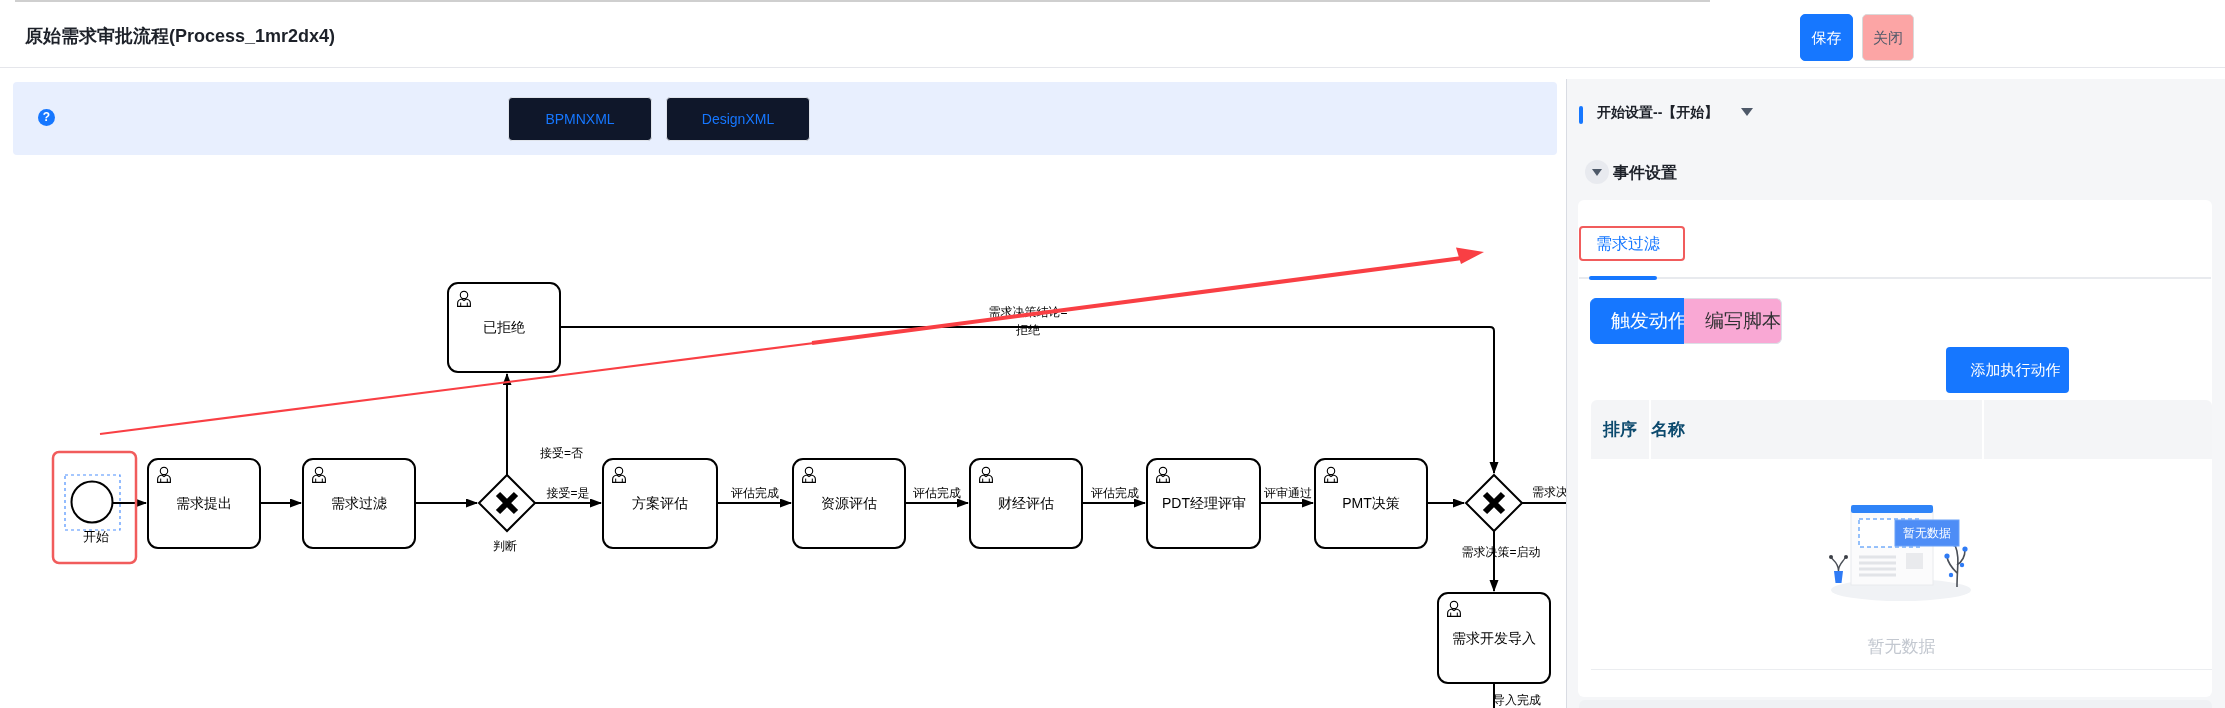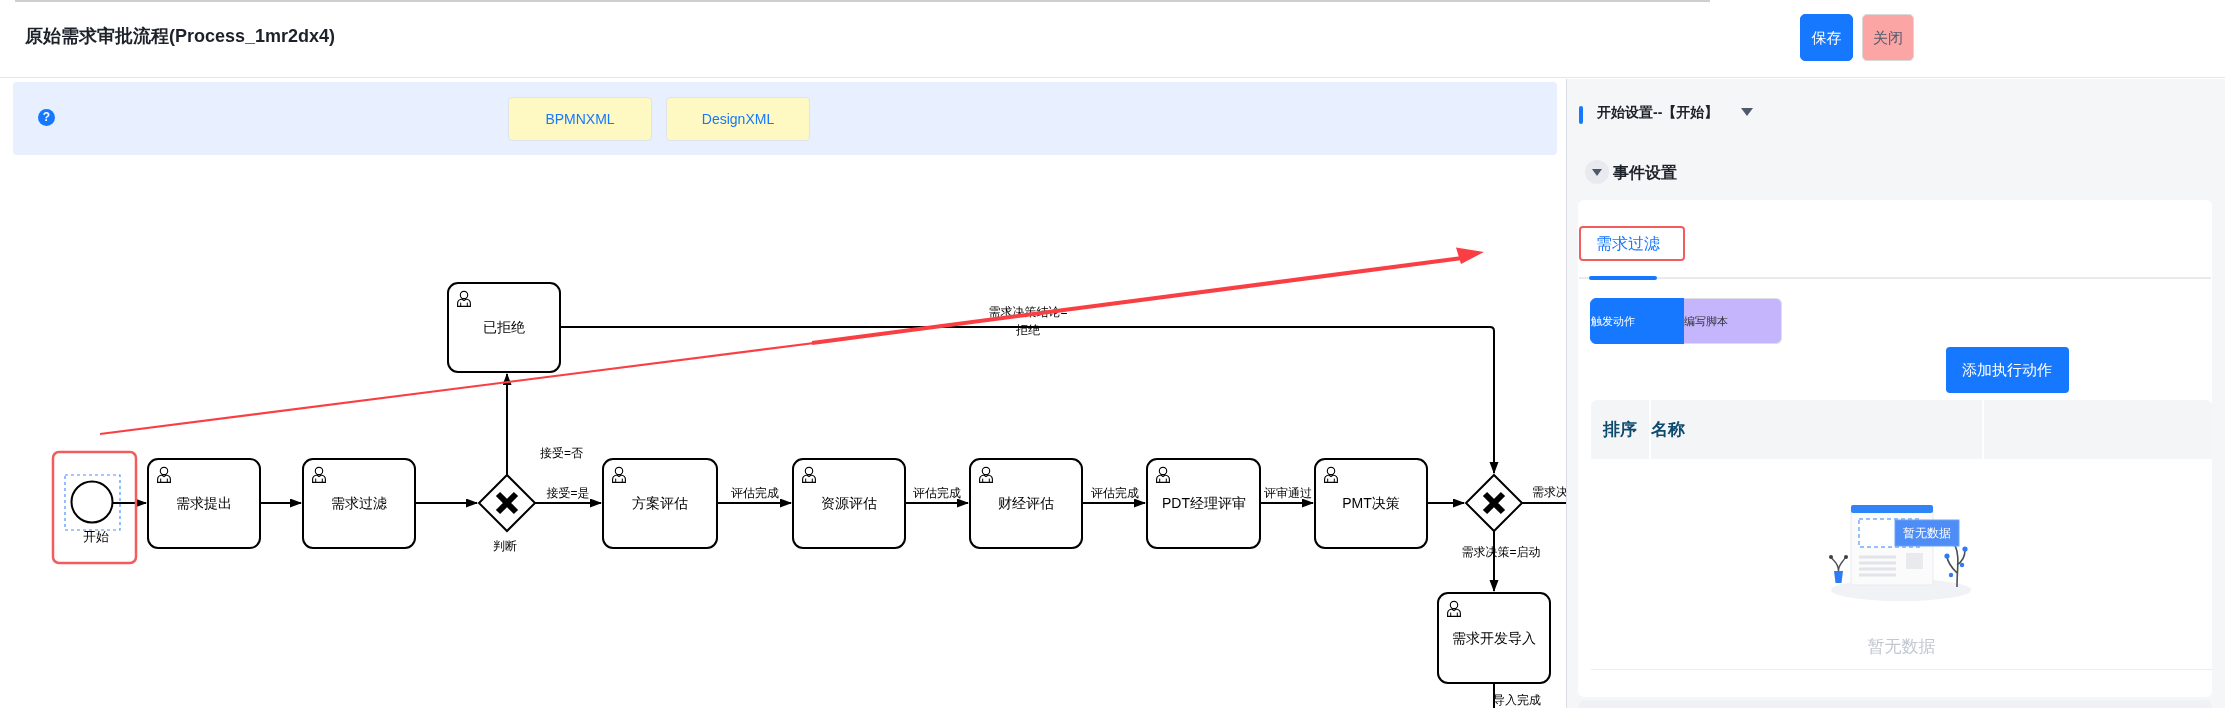--- a/index.html
+++ b/index.html
@@ -1,56 +1,56 @@
 <!DOCTYPE html>
 <html><head>
 <meta charset="utf-8">
 <style>
   * { margin:0; padding:0; box-sizing:border-box; }
   html,body { width:2225px; height:708px; overflow:hidden; background:#fff;
     font-family:"Liberation Sans","DejaVu Sans",sans-serif; }
   .abs { position:absolute; }
   
   #topline { left:15px; top:0; width:1695px; height:2px; background:#cfcfcf; }
-  #header { left:0; top:0; width:2225px; height:78px; background:#fff; border-bottom:1px solid #e5e6eb; }
+  #header { left:0; top:0; width:2225px; height:68px; background:#fff; border-bottom:1px solid #e5e6eb; }
   #page-title { left:25px; top:24px; font-size:18px; font-weight:bold; color:#1d2129; }
   .hbtn { top:14px; height:47px; border-radius:5px; font-size:15px; text-align:center; line-height:45px; cursor:pointer; }
   #save-btn { left:1800px; width:53px; background:#1677ff; color:#fff; border:1px solid #1677ff; }
   #close-btn { left:1862px; width:52px; background:#fca5a5; color:#4e5969; border:1px solid #d9d9d9; }
   
   #infobar { left:13px; top:82px; width:1544px; height:73px; background:#e8effe; border-radius:4px; }
   #info-icon { left:25px; top:27px; width:17px; height:17px; border-radius:50%; background:#1677ff; color:#fff;
     font-size:12px; text-align:center; line-height:17px; font-weight:bold; }
   #info-text { left:50px; top:26px; font-size:15px; color:#1677ff; }
-  .xmlbtn { top:15px; width:144px; height:44px; background:#fef9c3; border:1px solid #dfe3ea; border-radius:4px;
+  .xmlbtn { top:15px; width:144px; height:44px; background:#0f172a; border:1px solid #dfe3ea; border-radius:4px;
     color:#1677ff; font-size:14px; text-align:center; line-height:42px; cursor:pointer; }
   #bpmn-btn { left:495px; }
   #design-btn { left:653px; }
   
   #canvas { left:0; top:78px; width:1566px; height:630px; background:#fff; overflow:hidden; }
   #diagram { position:absolute; left:0; top:0; }
   
   #panel { left:1566px; top:79px; width:659px; height:629px; background:#f5f6f8; border-left:1px solid #d9dce3; }
   .pabs { position:absolute; }
   #panel-title-bar { left:12px; top:27px; width:4px; height:18px; background:#1677ff; border-radius:2px; }
   #panel-title { left:30px; top:25px; font-size:14px; font-weight:bold; color:#1d2129; }
   #panel-caret { left:174px; top:29px; width:0; height:0; border-left:6px solid transparent; border-right:6px solid transparent; border-top:8px solid #4e5969; }
   #sect-caret-circle { left:18px; top:81px; width:24px; height:24px; border-radius:50%; background:#e8eaef; }
   #sect-caret { left:7px; top:9px; width:0; height:0; border-left:5px solid transparent; border-right:5px solid transparent; border-top:7px solid #4e5969; }
   #sect-title { left:46px; top:84px; font-size:16px; font-weight:bold; color:#1d2129; }
   #card { left:11px; top:121px; width:634px; height:497px; background:#fff; border-radius:6px; }
   #start-event-box { left:1px; top:26px; width:106px; height:35px; border:2px solid #f15c5c; border-radius:4px; }
   #start-event-label { left:15px; top:6px; font-size:16px; color:#1677ff; }
   #tabs-track { left:1px; top:77px; width:632px; height:2px; background:#e8eaee; }
   #tabs-ink { left:11px; top:76px; width:68px; height:4px; background:#1677ff; border-radius:2px; }
-  .segbtn { top:98px; width:98px; height:46px; font-size:11px; text-align:left; line-height:44px; cursor:pointer; }
+  .segbtn { top:98px; width:98px; height:46px; font-size:19px; text-align:right; line-height:44px; cursor:pointer; }
   #seg-trigger { left:12px; background:#1677ff; color:#fff; border:1px solid #1677ff; border-radius:6px 0 0 6px; }
-  #seg-script { left:106px; background:#c4b5fd; color:#303133; border:1px solid #dcdfe6; border-left:none; border-radius:0 6px 6px 0; }
+  #seg-script { left:106px; background:#f9a8d4; color:#303133; border:1px solid #dcdfe6; border-left:none; border-radius:0 6px 6px 0; }
   #add-action-btn { left:368px; top:147px; width:123px; height:46px; background:#1677ff; color:#fff; border-radius:4px;
-    font-size:15px; text-align:left; line-height:46px; cursor:pointer;padding-left:16px; }
+    font-size:15px; text-align:center; line-height:46px; cursor:pointer;padding-left:16px; }
   #table { left:13px; top:200px; width:621px; }
   #thead { display:flex; height:59px; background:#f4f5f7; border-radius:6px 6px 0 0; align-items:center; }
   .th { font-size:17px; font-weight:bold; color:#0c4a6e; }
   .th1 { width:60px; text-align:center; border-right:2px solid #fff; align-self:stretch; line-height:59px; }
   .th2 { width:333px; border-right:2px solid #fff; align-self:stretch; line-height:59px; }
   .th3 { width:226px; padding-left:20px; align-self:stretch; line-height:59px; }
   #tbody { height:211px; background:#fff; border-bottom:1px solid #ebedf0; position:relative; }
   #empty-text { position:absolute; left:0; right:0; top:176px; text-align:center; font-size:17px; color:#c3c8d0; }
   #next-card-strip { left:12px; top:621px; width:633px; height:8px; background:#eff1f4; border-radius:6px 6px 0 0; }
 </style>

